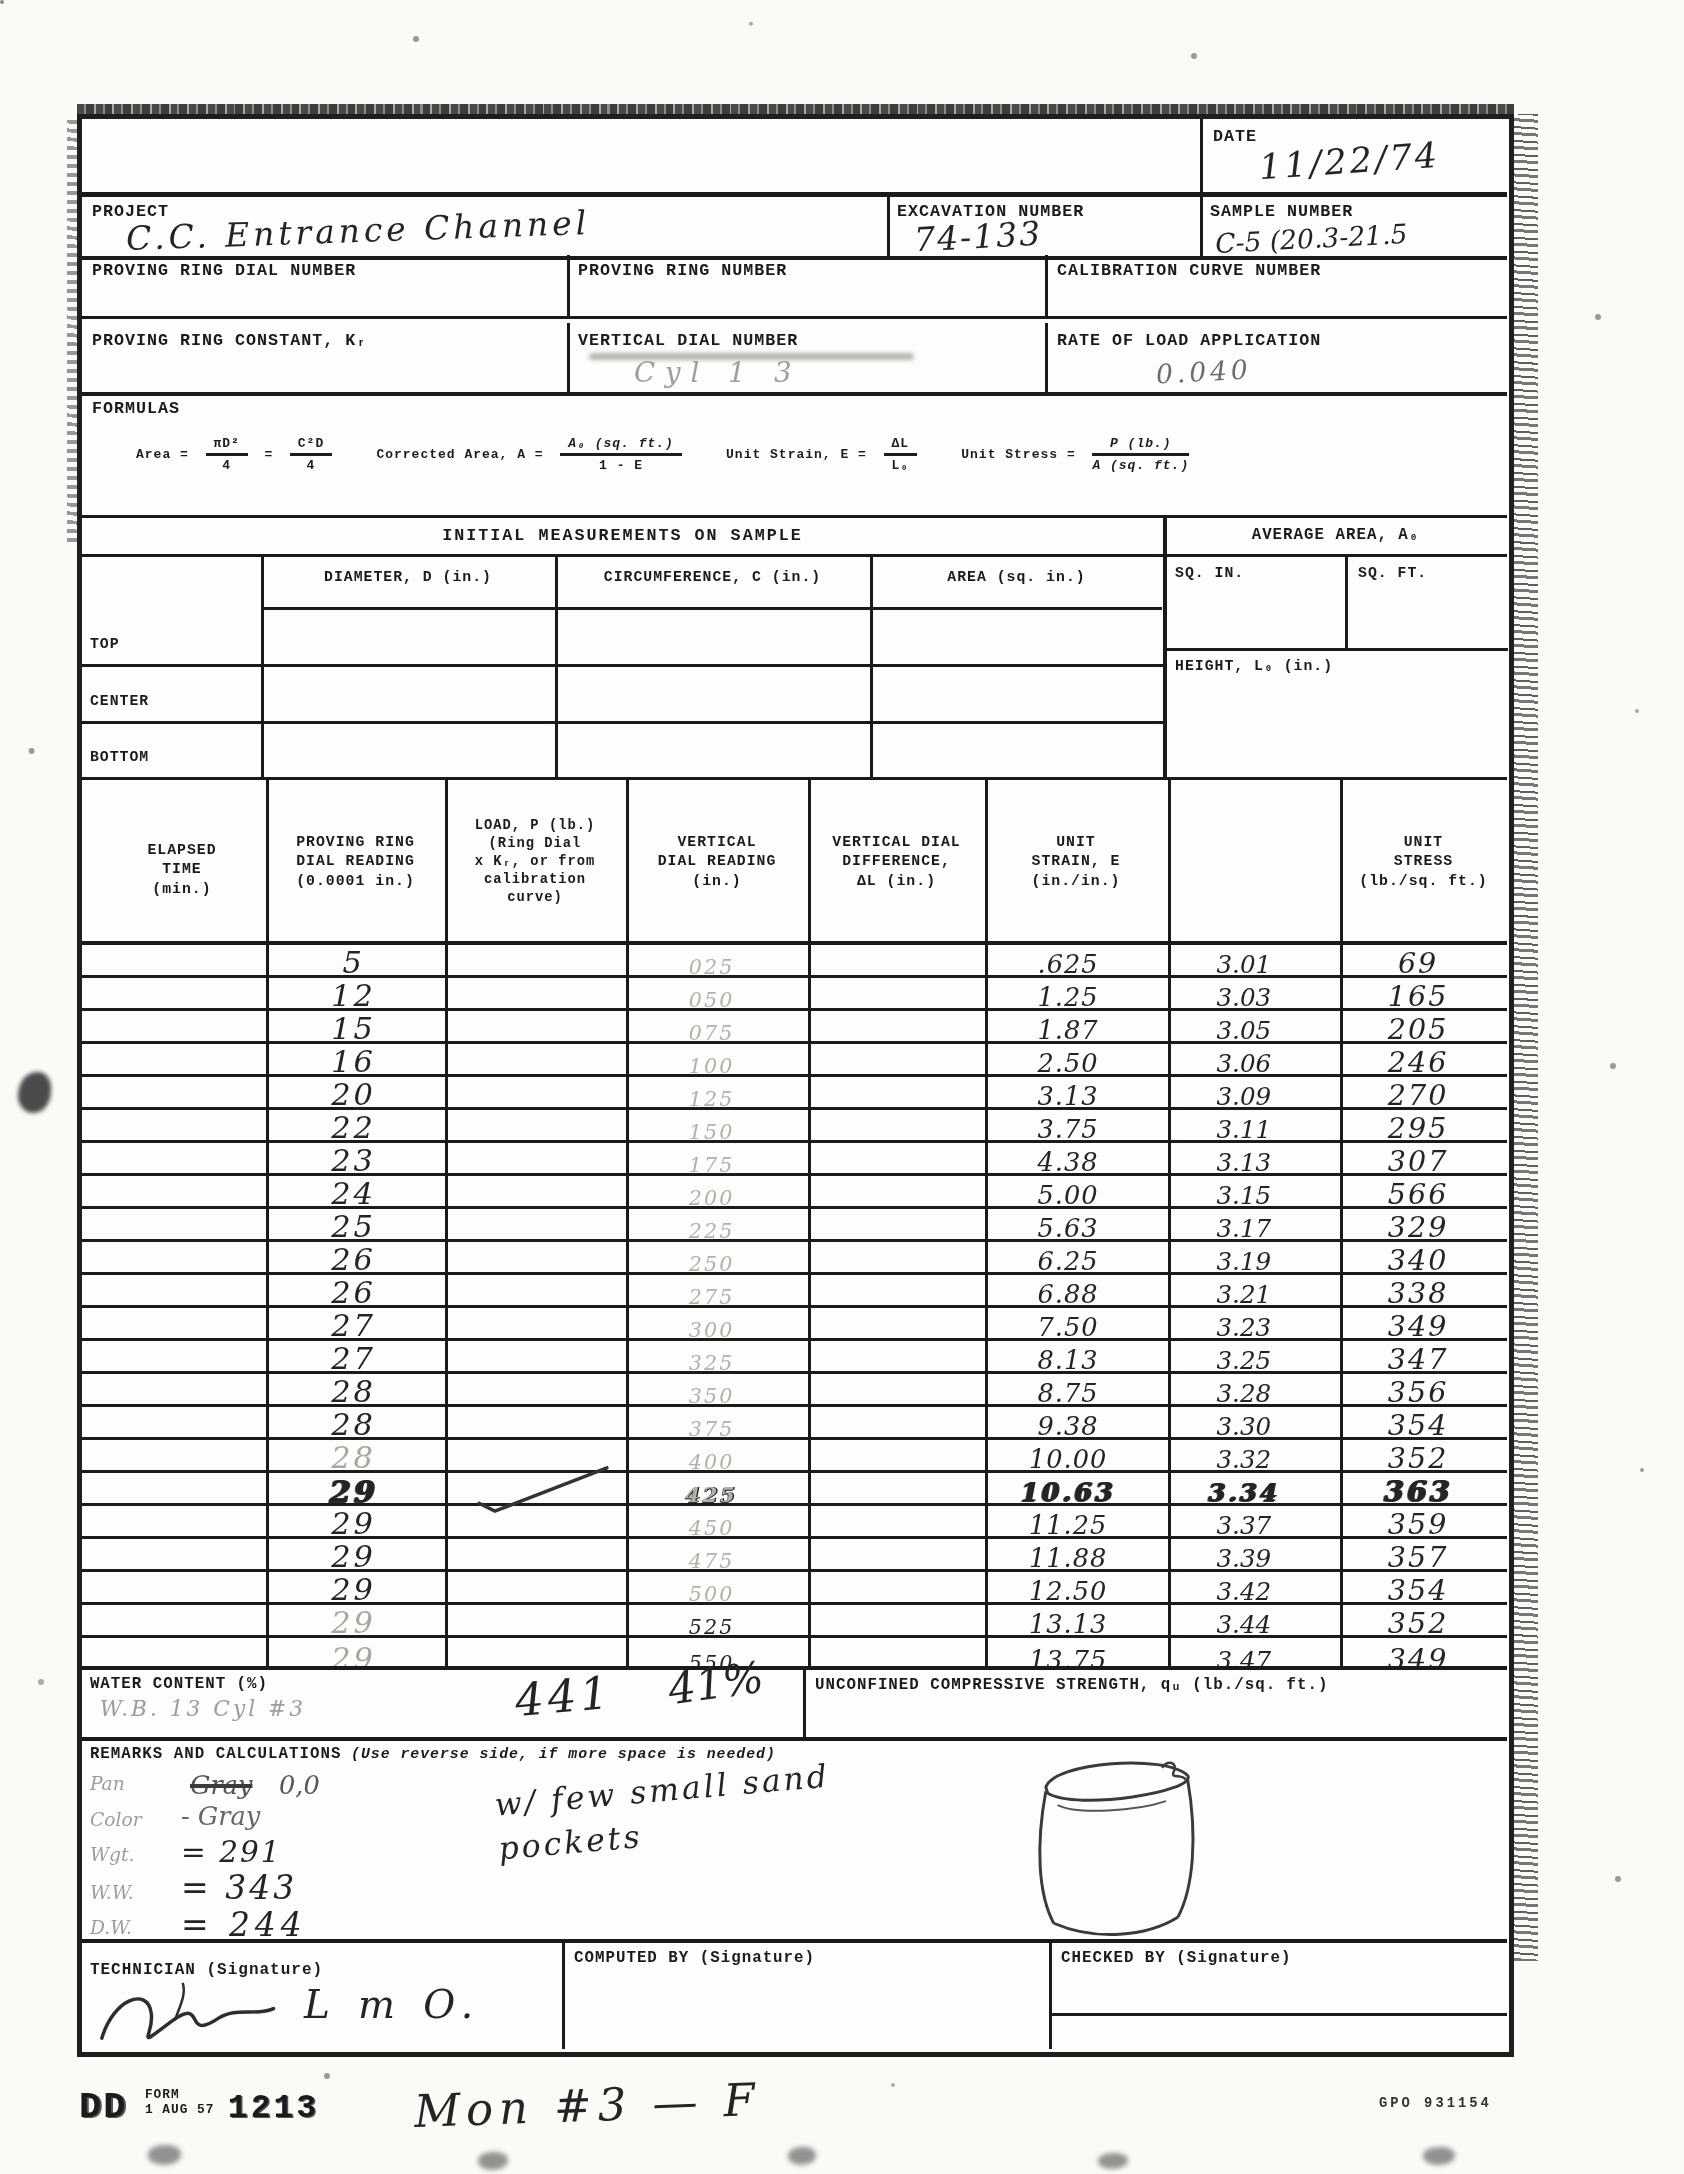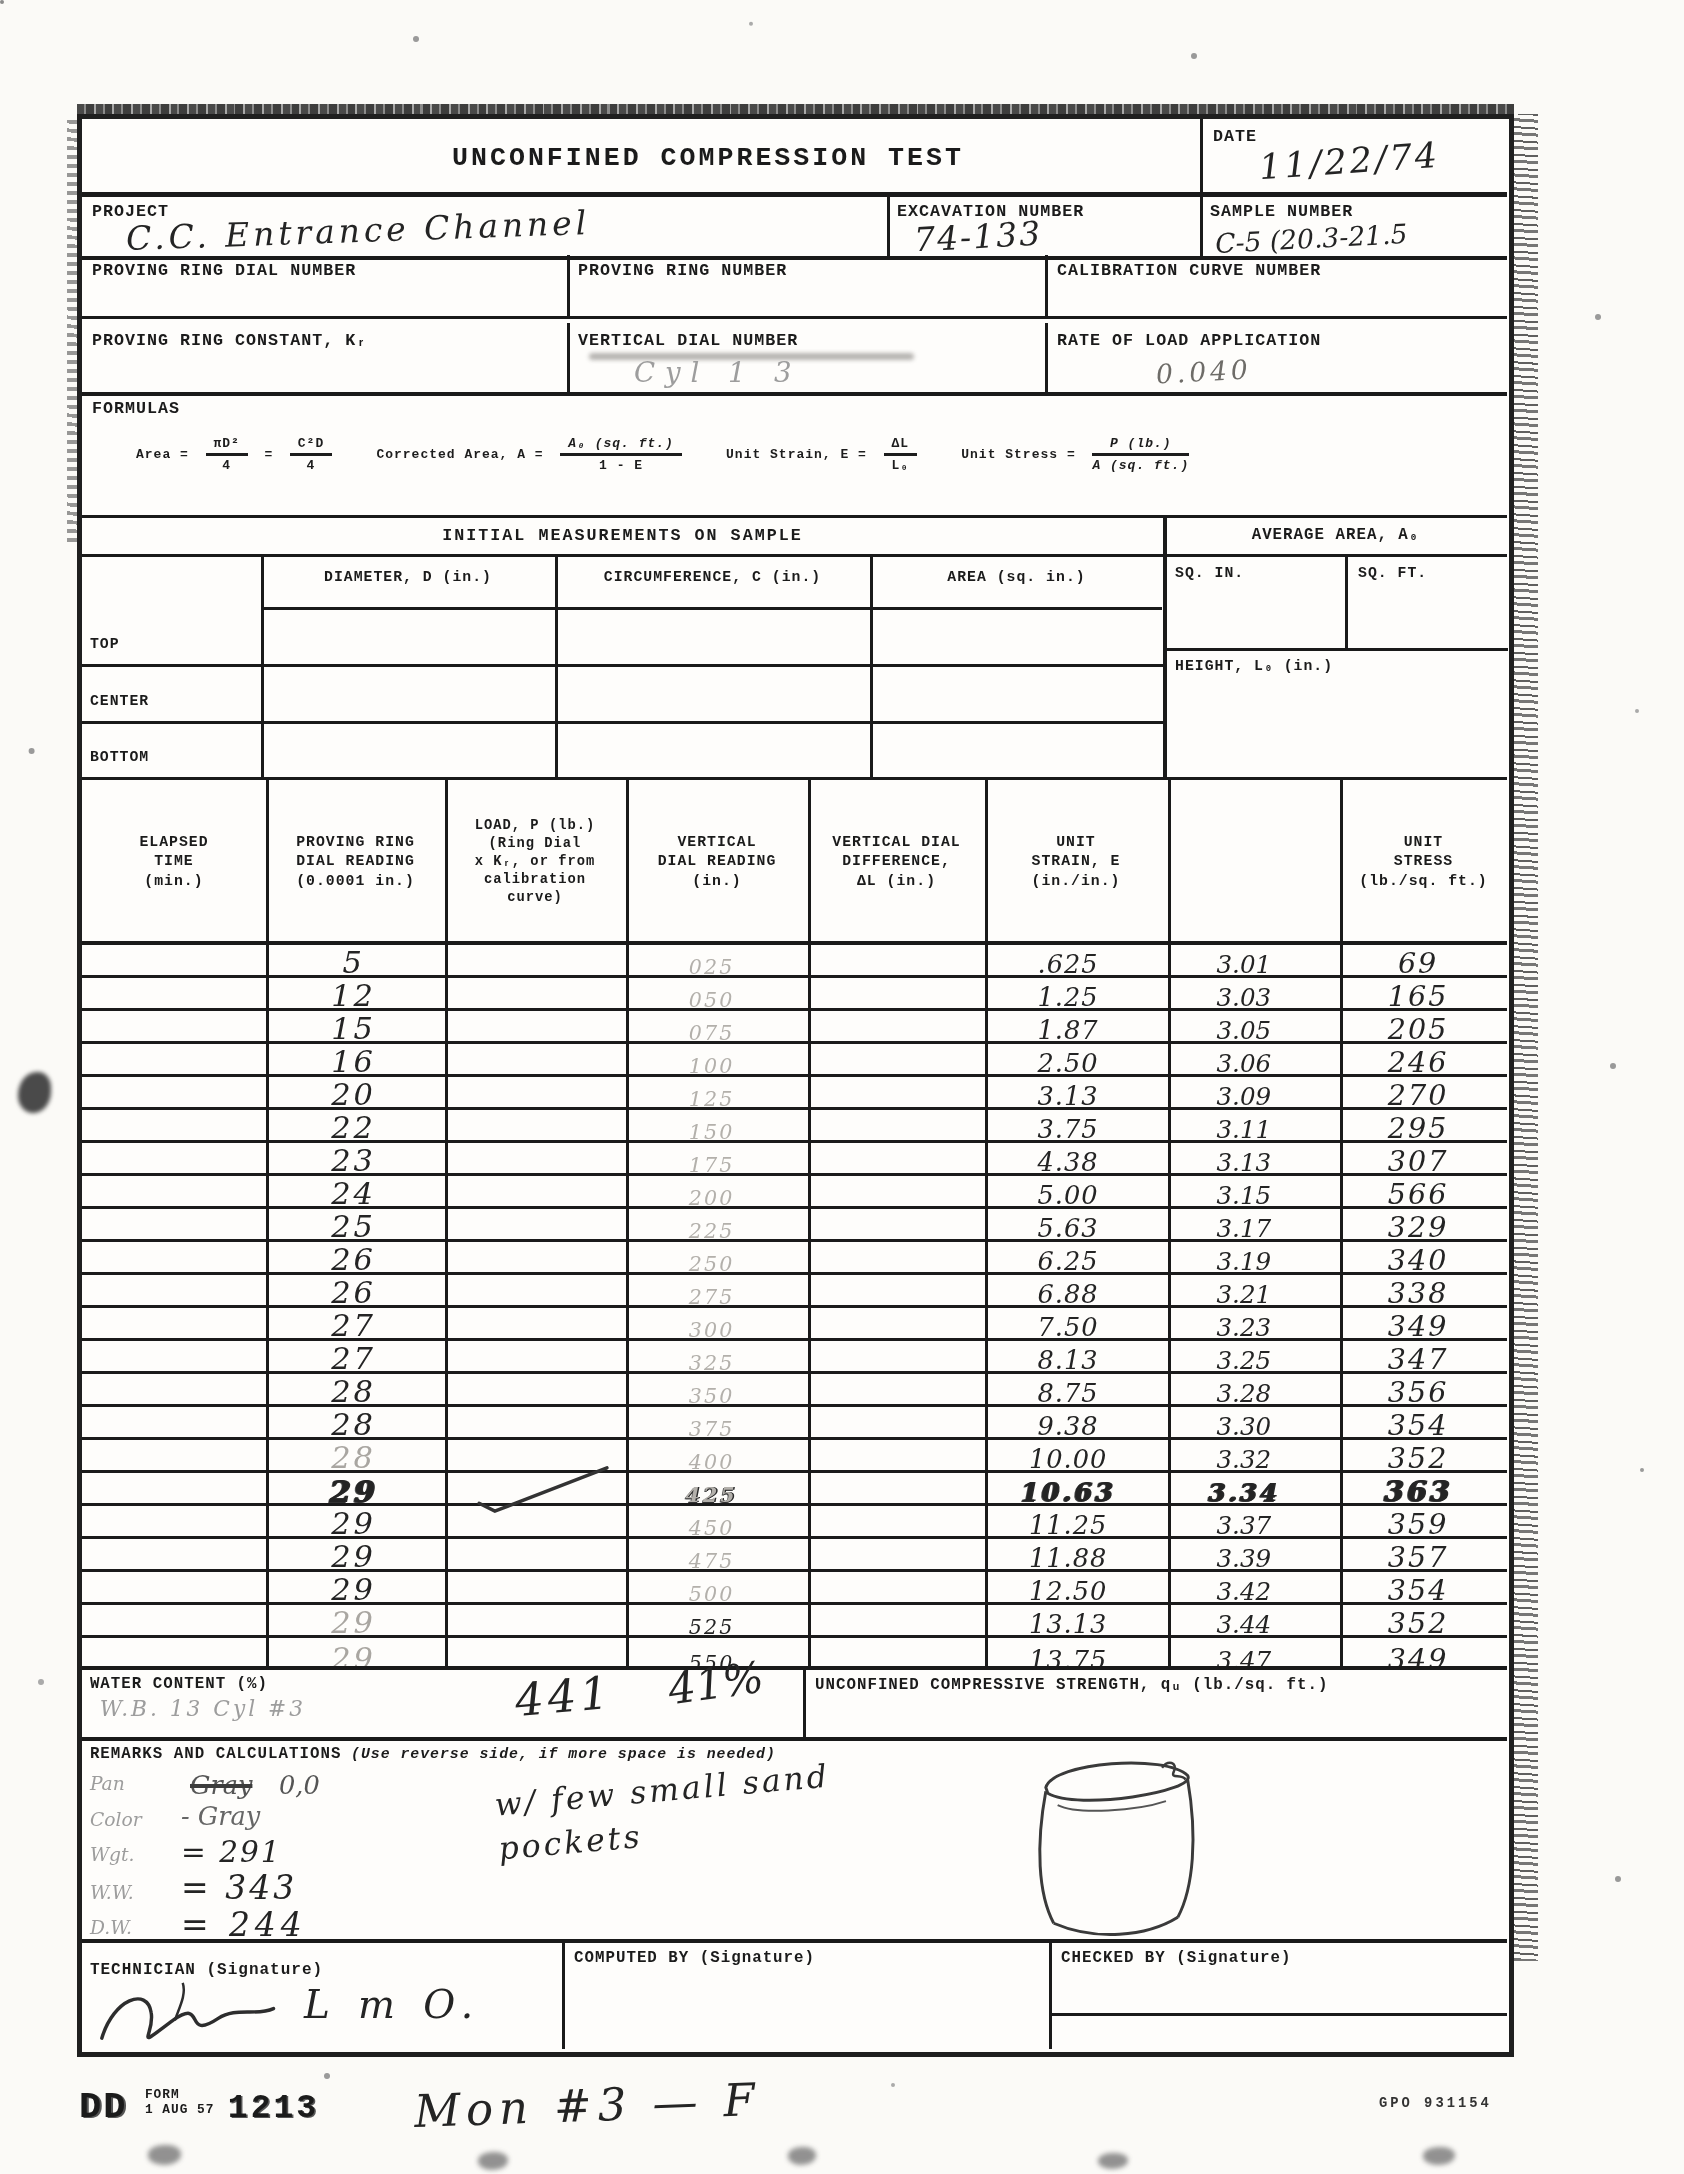--- a/index.html
+++ b/index.html
@@ -72,21 +72,20 @@
   <div class="blotch" style="left:17.7px;top:1072px;width:33px;height:41px;"></div>
   <div class="smudge" style="left:148px;top:2145px;width:33px;height:19.7px;"></div>
   <div class="smudge" style="left:478px;top:2152px;width:29.6px;height:17.7px;"></div>
   <div class="smudge" style="left:788px;top:2147px;width:27.6px;height:17.7px;"></div>
   <div class="smudge" style="left:1098px;top:2153px;width:29.6px;height:15.8px;"></div>
   <div class="smudge" style="left:1423px;top:2147px;width:31.5px;height:17.7px;"></div>
 
   <div class="form">
 
     <div class="band" style="top:0;height:76px;">
-      <div class="abs lbl" style="left:281px;top:23.6px;width:690px;text-align:center;font-size:26.6px;letter-spacing:3px;">UNCONFINED COMPRESSION TEST</div>
       <div class="vline" style="left:1118px;height:76px;"></div>
       <div class="abs lbl lbl17" style="left:1131px;top:7.9px;">DATE</div>
       <div class="abs hand" style="left:1177px;top:21.7px;font-size:35px;letter-spacing:3px;transform:rotate(-4deg);">11/22/74</div>
       <div class="hline" style="top:73px;height:4.9px;"></div>
     </div>
 
     <div class="band" style="top:78px;height:62px;">
       <div class="abs lbl lbl17" style="left:9.9px;top:4.9px;">PROJECT</div>
       <div class="abs hand" style="left:44px;top:13.8px;font-size:33px;letter-spacing:3.9px;transform:rotate(-2deg);">C.C. Entrance Channel</div>
       <div class="vline" style="left:805px;height:62px;"></div>
@@ -175,21 +174,21 @@
       <div class="abs lbl lbl15" style="left:1093px;top:47px;">SQ. IN.</div>
       <div class="abs lbl lbl15" style="left:1276px;top:47px;">SQ. FT.</div>
       <div class="vline" style="left:1263px;top:36px;height:94px;"></div>
       <div class="abs" style="left:1081px;top:130px;width:345px;height:3px;background:#1a1a1a;"></div>
       <div class="abs lbl lbl15" style="left:1093px;top:140px;">HEIGHT, L₀ (in.)</div>
       <div class="hline" style="top:259px;height:3px;"></div>
     </div>
 
     <div class="band" style="top:661px;height:890px;">
 
-      <div class="thead-cell lbl lbl15 pre" style="left:0;width:184px;">ELAPSED
+      <div class="thead-cell lbl lbl15 pre" style="left:8px;width:184px;margin-top:8px;">ELAPSED
 TIME
 (min.)</div>
       <div class="thead-cell lbl lbl15 pre" style="left:184px;width:179px;">PROVING RING
 DIAL READING
 (0.0001 in.)</div>
       <div class="thead-cell lbl pre" style="left:363px;width:180px;font-size:13.8px;">LOAD, P (lb.)
 (Ring Dial
 x Kᵣ, or from
 calibration
 curve)</div>

